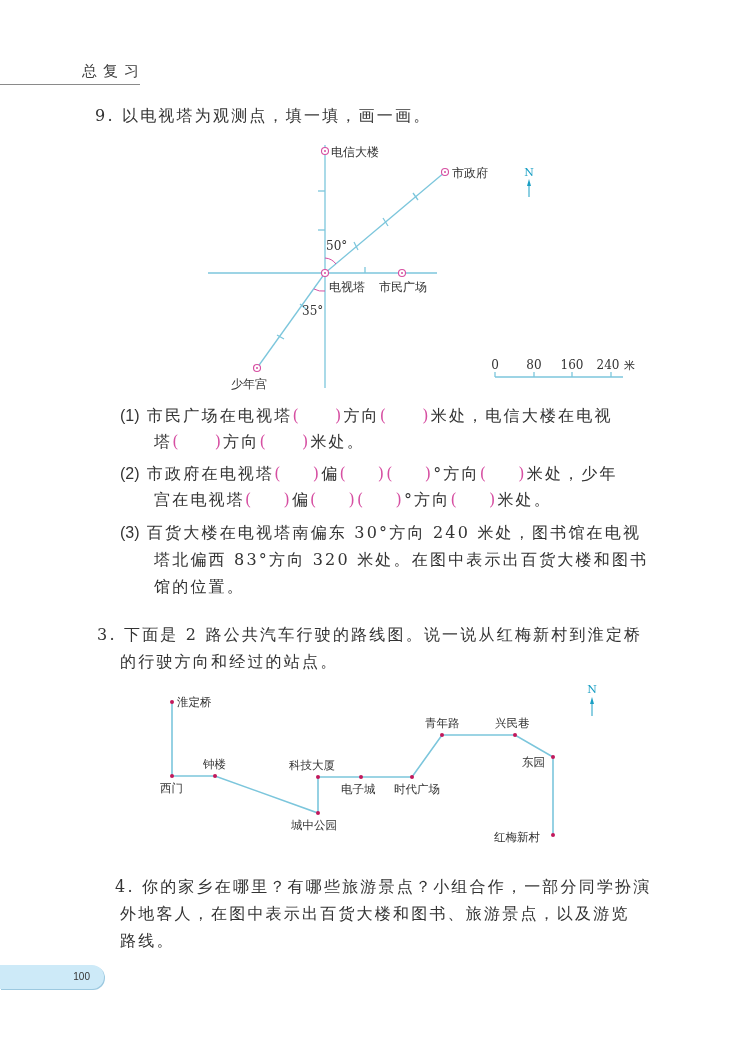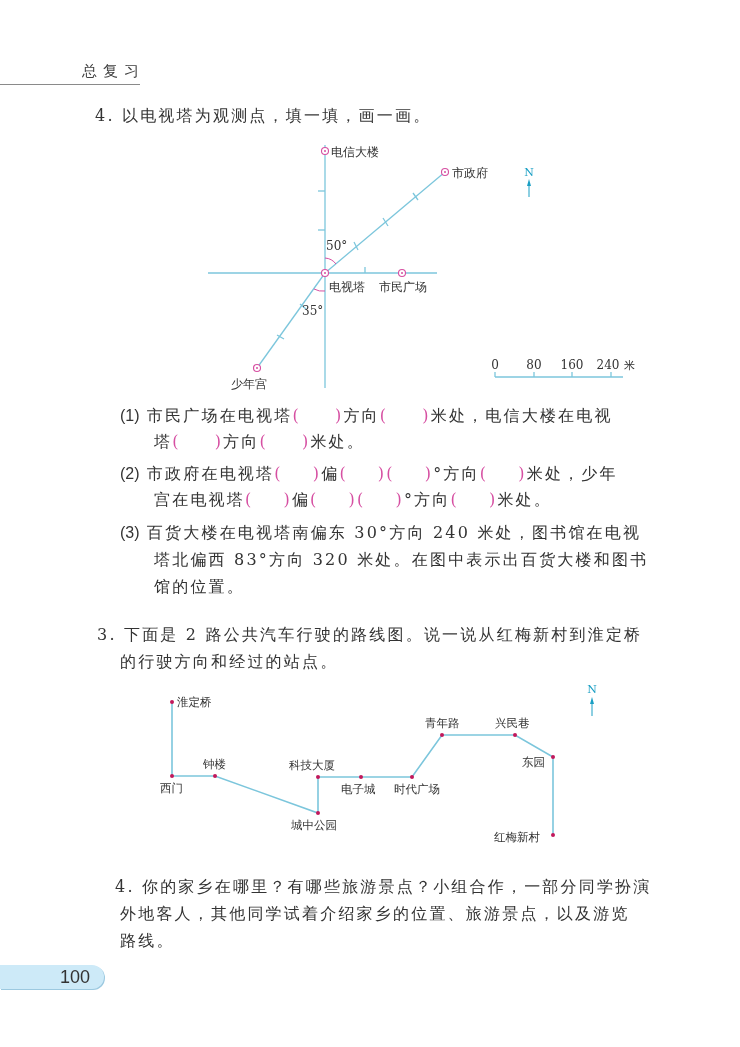--- a/index.html
+++ b/index.html
@@ -8,32 +8,32 @@
   .abs { position:absolute; }
   .header-label { left:82px; top:62px; font-size:15px; letter-spacing:6px; color:#404040; }
   .header-rule { left:0; top:84px; width:140px; height:1px; background:#8a8a8a; }
   .qtext { font-size:16px; letter-spacing:2.2px; color:#333; line-height:26px; white-space:nowrap; }
   .sans { font-family:"Liberation Sans","DejaVu Sans",sans-serif; letter-spacing:0; }
   .pm { color:#d64fa2; }
   .blank { display:inline-block; }
   svg text { font-family:"DejaVu Serif","Liberation Serif",serif; }
   .page-num { left:0; top:965px; width:104px; height:24px; background:#cdeaf8;
               border-radius:0 12px 12px 0; box-shadow:1px 1px 0 #9cc9e0;
-              font-family:"Liberation Sans","DejaVu Sans",sans-serif; font-size:18px; color:#333;
+              font-family:"Liberation Sans","DejaVu Sans",sans-serif; font-size:10px; color:#333;
               text-align:right; box-sizing:border-box; padding-right:14px; line-height:24px; }
   .watermark { right:6px; top:1010px; font-family:"Liberation Sans","DejaVu Sans",sans-serif;
                font-weight:bold; font-size:26px; color:#ee1111; letter-spacing:0.5px;margin-top:36px; }
 </style>
 </head>
 <body>
 
 <div class="abs header-label">总复习</div>
 <div class="abs header-rule"></div>
 
-<div class="abs qtext" style="left:95px;top:103px;">4. 以电视塔为观测点，填一填，画一画。</div>
+<div class="abs qtext" style="left:95px;top:103px;">9. 以电视塔为观测点，填一填，画一画。</div>
 
 <svg class="abs" style="left:0;top:0;" width="740" height="400" viewBox="0 0 740 400">
   <g stroke="#7cc6dc" stroke-width="1.3" fill="none">
     <line x1="325" y1="145" x2="325" y2="388"></line>
     <line x1="208" y1="273" x2="437" y2="273"></line>
     <line x1="325" y1="273" x2="445" y2="172"></line>
     <line x1="325" y1="273" x2="257" y2="368"></line>
 
     <line x1="318" y1="191" x2="325" y2="191"></line>
     <line x1="318" y1="230" x2="325" y2="230"></line>
@@ -145,17 +145,17 @@
     <text x="495" y="727">兴民巷</text>
     <text x="522" y="766">东园</text>
     <text x="494" y="841">红梅新村</text>
   </g>
   <line x1="592" y1="701" x2="592" y2="716" stroke="#1a9fc4" stroke-width="1"></line>
   <polygon points="592,697 590,704 594,704" fill="#1a9fc4"></polygon>
   <text x="592" y="693" font-size="11" fill="#1a9fc4" text-anchor="middle">N</text>
 </svg>
 
 <div class="abs qtext" style="left:115px;top:874px;">4. 你的家乡在哪里？有哪些旅游景点？小组合作，一部分同学扮演</div>
-<div class="abs qtext" style="left:120px;top:901px;">外地客人，其他同学试着介绍家乡的位置、旅游景点，以及游览</div>
+<div class="abs qtext" style="left:120px;top:901px;">外地客人，在图中表示出百货大楼和图书、旅游景点，以及游览</div>
 <div class="abs qtext" style="left:120px;top:928px;">路线。</div>
 
 <div class="abs page-num">100</div>
 <div class="abs watermark">www.lspjy.com</div>
 
 </body></html>

